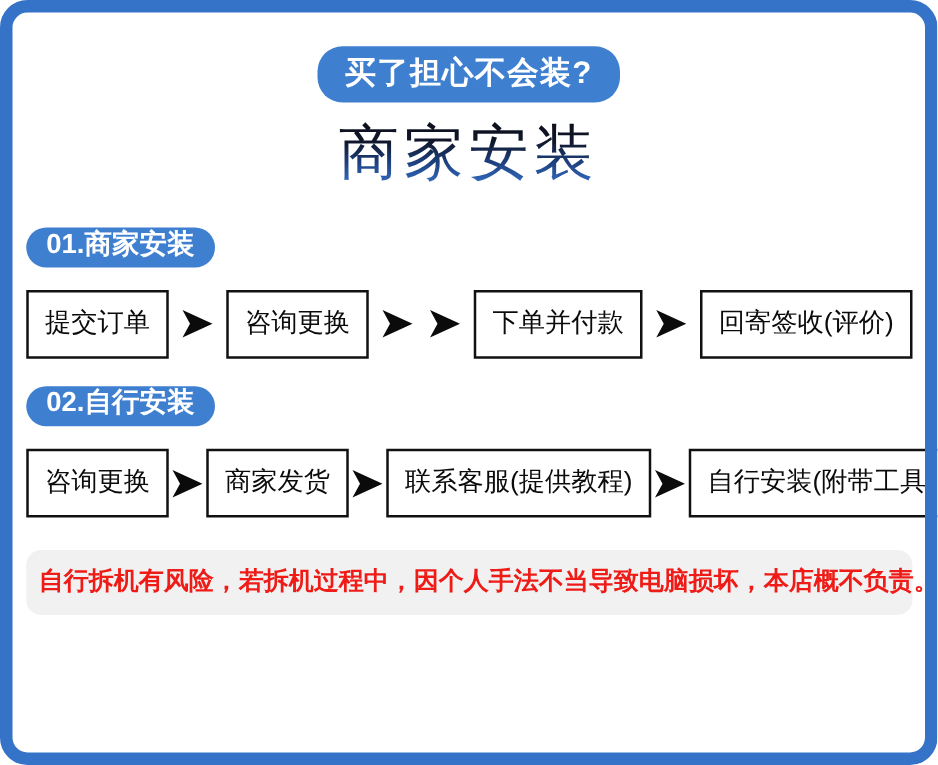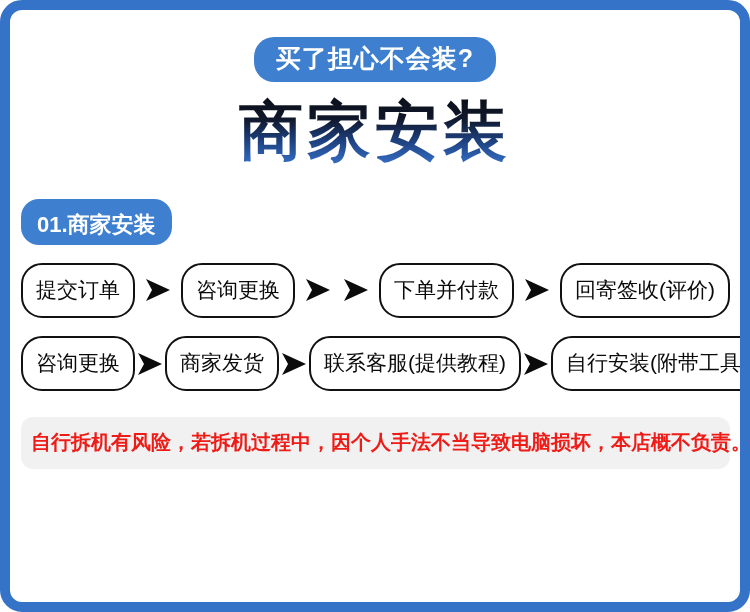--- a/index.html
+++ b/index.html
@@ -75,58 +75,58 @@
     white-space: nowrap;
   }
 
   
   .title-row {
     display: flex;
     justify-content: center;
     margin-top: 14px;
   }
   .main-title {
-    font-size: 64px;
-    font-weight: bold;
+    font-size: 48px;
+    font-weight: normal;
     letter-spacing: 4px;
     line-height: 1.12;
     background-image: linear-gradient(to bottom, #0a0f18 0%, #10172a 32%, #1d3f7c 62%, #2f63b4 88%, #3873c4 100%);
     -webkit-background-clip: text;
     background-clip: text;
     color: transparent;
     -webkit-text-fill-color: transparent;
     white-space: nowrap;
   }
 
   
   .section-pill {
     display: inline-block;
     background: #3f7fd0;
     color: #ffffff;
     font-size: 22px;
     font-weight: bold;
-    padding: 13px 16px 7px 16px;
+    padding: 0 16px 7px 16px;
     border-radius: 18px;
     line-height: 1.15;
     white-space: nowrap;
   }
   .section-1 { margin-left: 5px; margin-top: 32px; }
   .section-2 { margin-left: 5px; margin-top: 22px; }
 
   
   .flow-row {
     display: flex;
     align-items: center;
     justify-content: space-between;
     margin-top: 18px;
     padding: 0 4px 0 5px;
   }
   .flow-box {
     border: 2px solid #111111;
-    border-radius: 21px;
+    border-radius: 0;
     background: #ffffff;
     color: #0b0b0b;
     font-size: 21px;
     line-height: 1.2;
     padding: 12px 13px 14px 13px;
     white-space: nowrap;
     text-align: right;
   }
   .flow-arrow {
     flex: 0 0 auto;
@@ -198,20 +198,21 @@
         <div class="flow-arrow">
           <svg width="30" height="24" viewBox="0 0 30 24">
               <path d="M3 1 L27 12 L3 23 L9 12 Z" fill="#0b0b0b"></path>
             </svg>
         </div>
         <div class="flow-box">回寄签收(评价)</div>
       </div>
     </div>
 
     <div>
+      <div class="section-pill section-2">02.自行安装</div>
 
       <div class="flow-row">
         <div class="flow-box">咨询更换</div>
         <div class="flow-arrow">
           <svg width="30" height="24" viewBox="0 0 30 24">
               <path d="M3 1 L27 12 L3 23 L9 12 Z" fill="#0b0b0b"></path>
             </svg>
         </div>
         <div class="flow-box">商家发货</div>
         <div class="flow-arrow">

